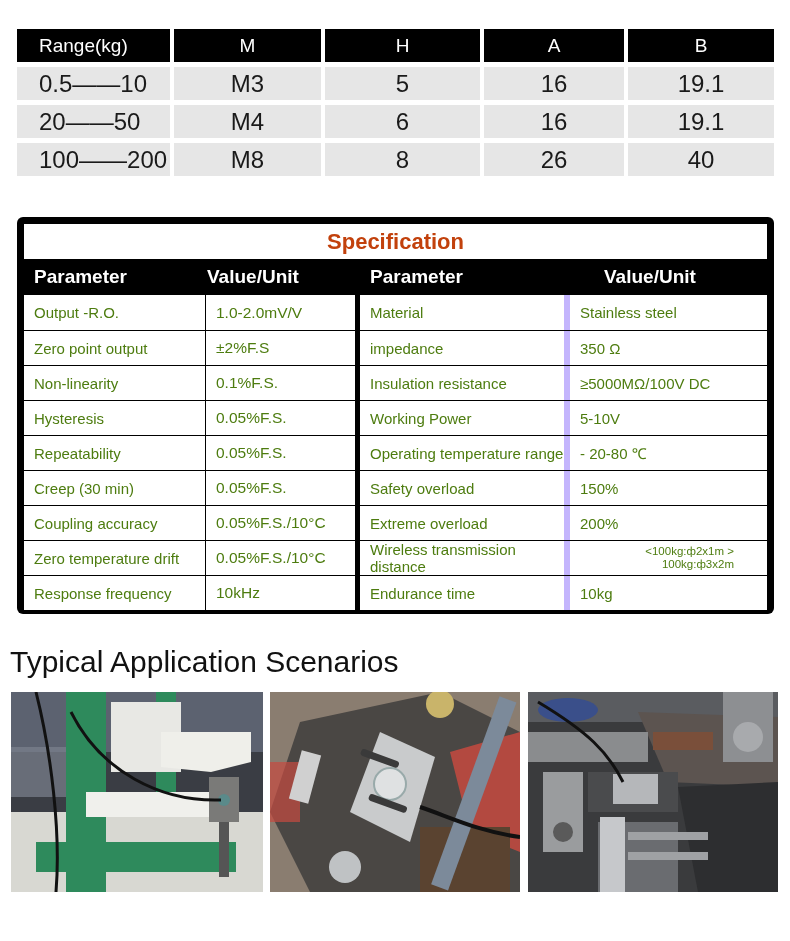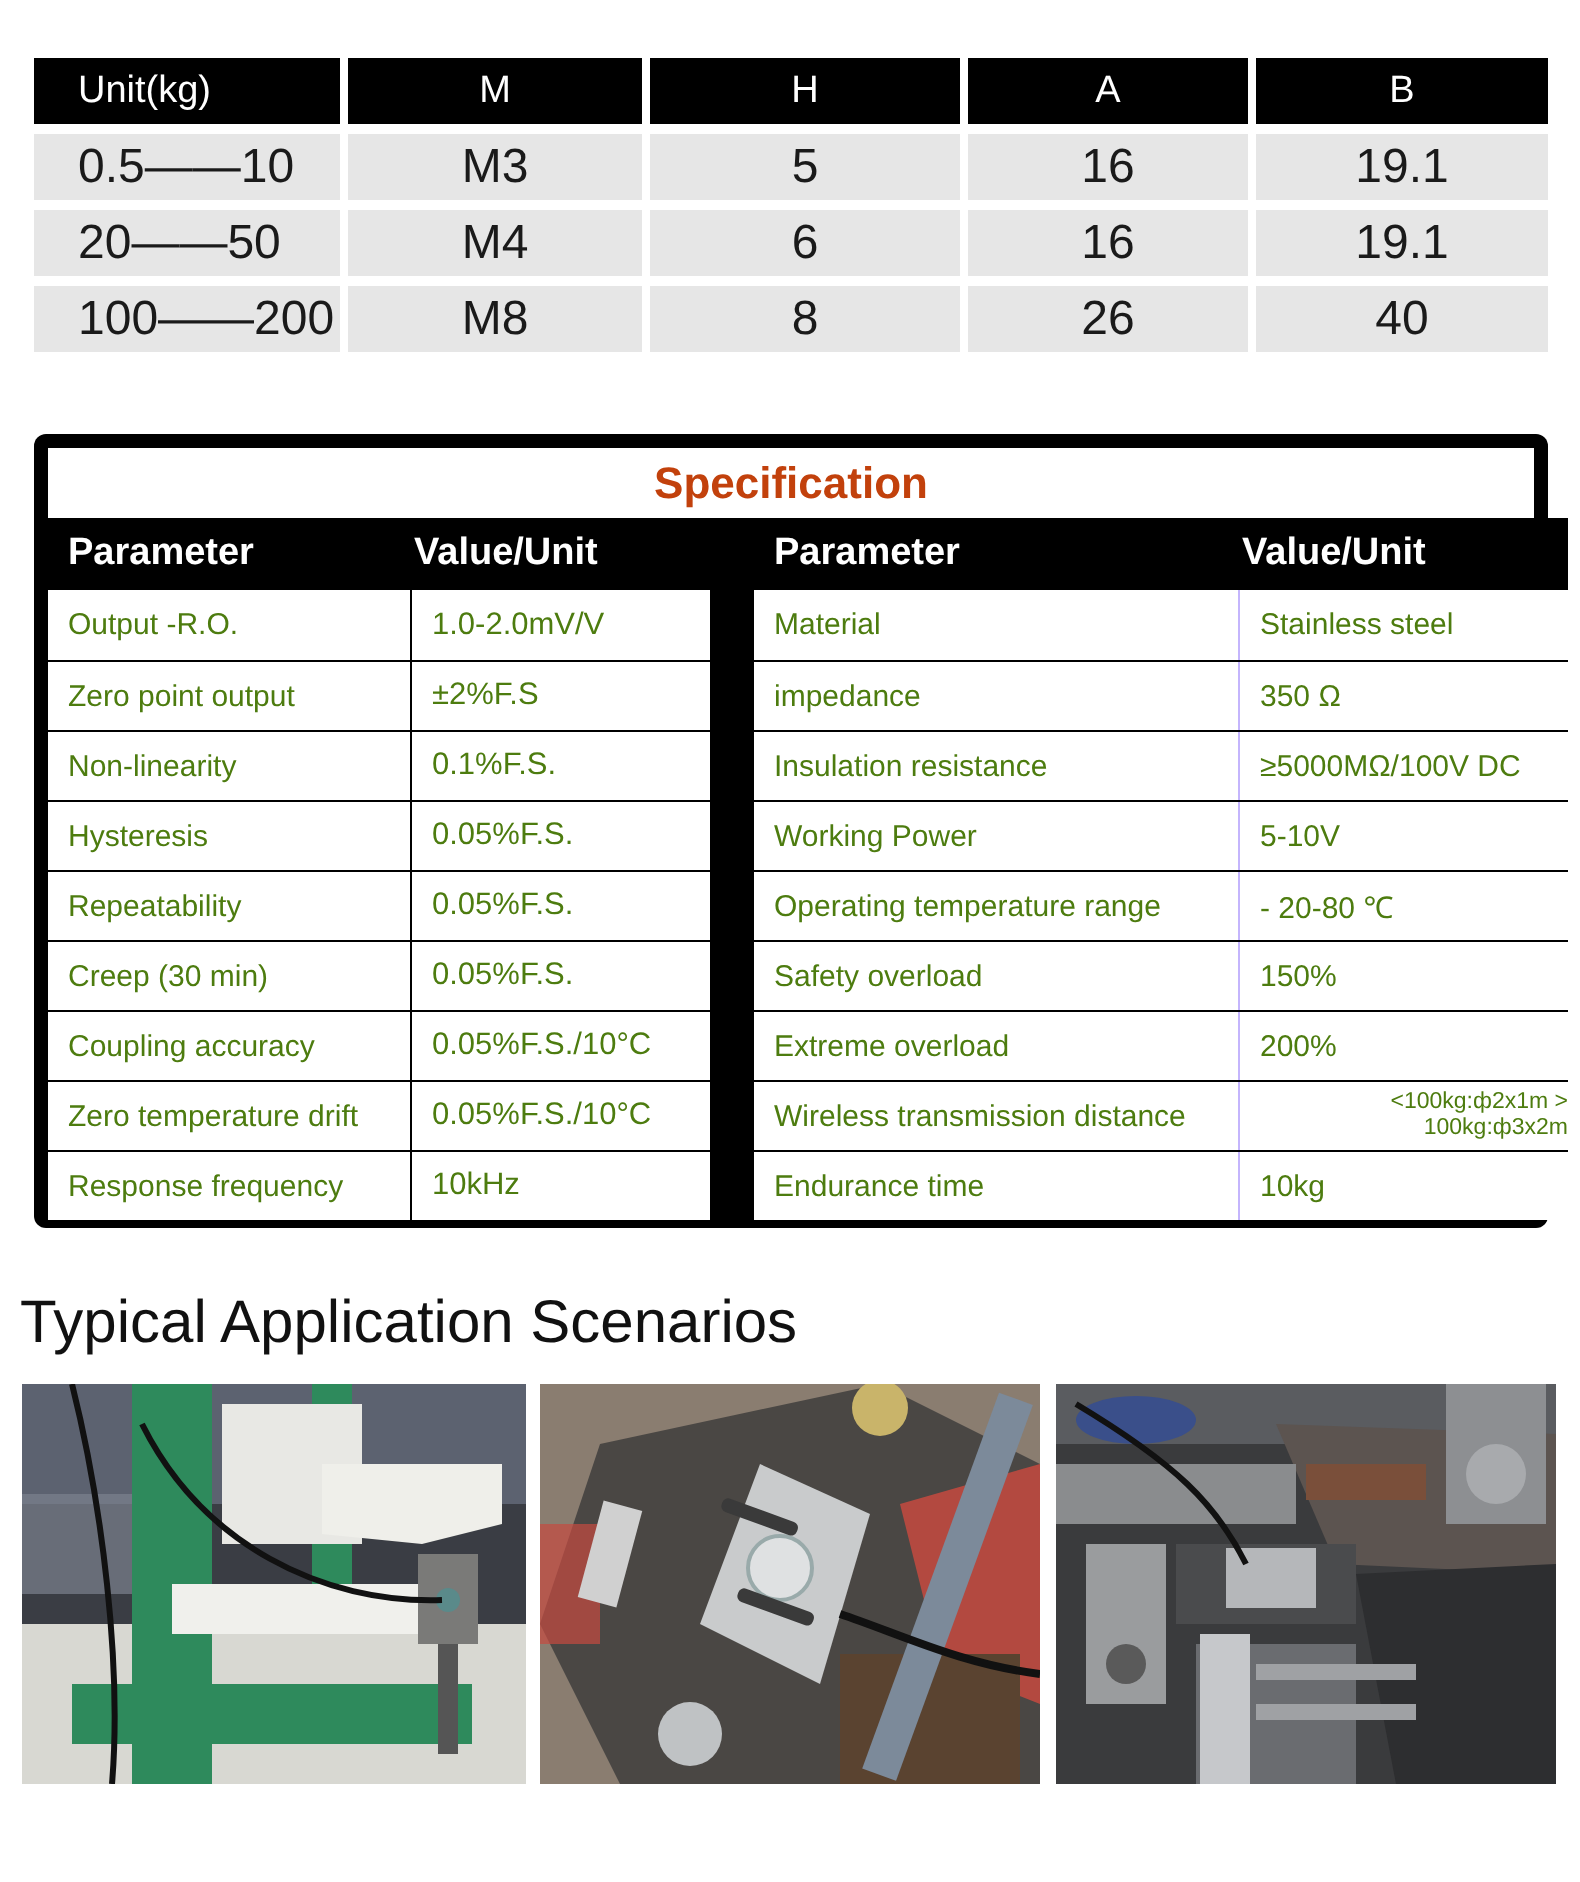--- a/index.html
+++ b/index.html
@@ -22,38 +22,38 @@
 
   
   .spec {
     position: absolute; left: 17px; top: 217px; width: 757px; height: 397px;
     background: #000; border-radius: 6px; padding: 7px;
   }
   .spec-title {
     height: 35px; background: #fff; display: flex; align-items: center; justify-content: center;
     font-weight: bold; font-size: 22px; color: #c2410c;
   }
-  .spec-body { display: flex; gap: 22px; }
+  .spec-body { display: flex; gap: 5px; }
   .spec-half { background: #000; }
   .spec-half.left { width: 331px; }
   .spec-half.right { width: 407px; }
   .spec-head {
     height: 36px; display: flex; align-items: center; color: #fff; font-weight: bold; font-size: 19px;
   }
   .spec-head .ph { padding-left: 10px; }
   .left .spec-head .ph { width: 183px; }
   .right .spec-head .ph { width: 244px; }
   .spec-row { display: flex; height: 35px; background: #fff; border-top: 1px solid #000; }
   .spec-row:first-of-type { border-top: none; }
   .spec-row .p, .spec-row .v {
     display: flex; align-items: center; font-size: 15px; color: #4d7c0f; padding-left: 10px;
   }
   .left .spec-row .p { width: 182px; border-right: 1px solid #000; }
   .left .spec-row .v { width: 149px; font-size: 15.5px; }
-  .right .spec-row .p { width: 243px; border-right: 1px solid #c4b5fd; }
+  .right .spec-row .p { width: 210px; border-right: 6px solid #c4b5fd; }
   .right .spec-row .v { width: 164px; }
   .spec-row .v.small { font-size: 11.5px; line-height: 13px; padding-left: 8px; flex-direction: column; align-items: flex-end; justify-content: center; }
   .rows { background: #fff; }
 
   
   .scen-title {
     position: absolute; left: 10px; top: 645px; font-size: 30px; color: #111;
   }
   .photo {
     position: absolute; top: 692px; height: 200px; overflow: hidden;
@@ -61,21 +61,21 @@
   .photo.p1 { left: 11px; width: 252px; }
   .photo.p2 { left: 270px; width: 250px; }
   .photo.p3 { left: 528px; width: 250px; }
   .photo svg { width: 100%; height: 100%; display: block; }
 </style>
 </head>
 <body>
 
 <div class="dim-table">
   <div class="dim-row head">
-    <div class="dim-cell c0">Unit(kg)</div>
+    <div class="dim-cell c0">Range(kg)</div>
     <div class="dim-cell c1">M</div>
     <div class="dim-cell c2">H</div>
     <div class="dim-cell c3">A</div>
     <div class="dim-cell c4">B</div>
   </div>
   <div class="dim-row">
     <div class="dim-cell c0">0.5——10</div>
     <div class="dim-cell c1">M3</div>
     <div class="dim-cell c2">5</div>
     <div class="dim-cell c3">16</div>

